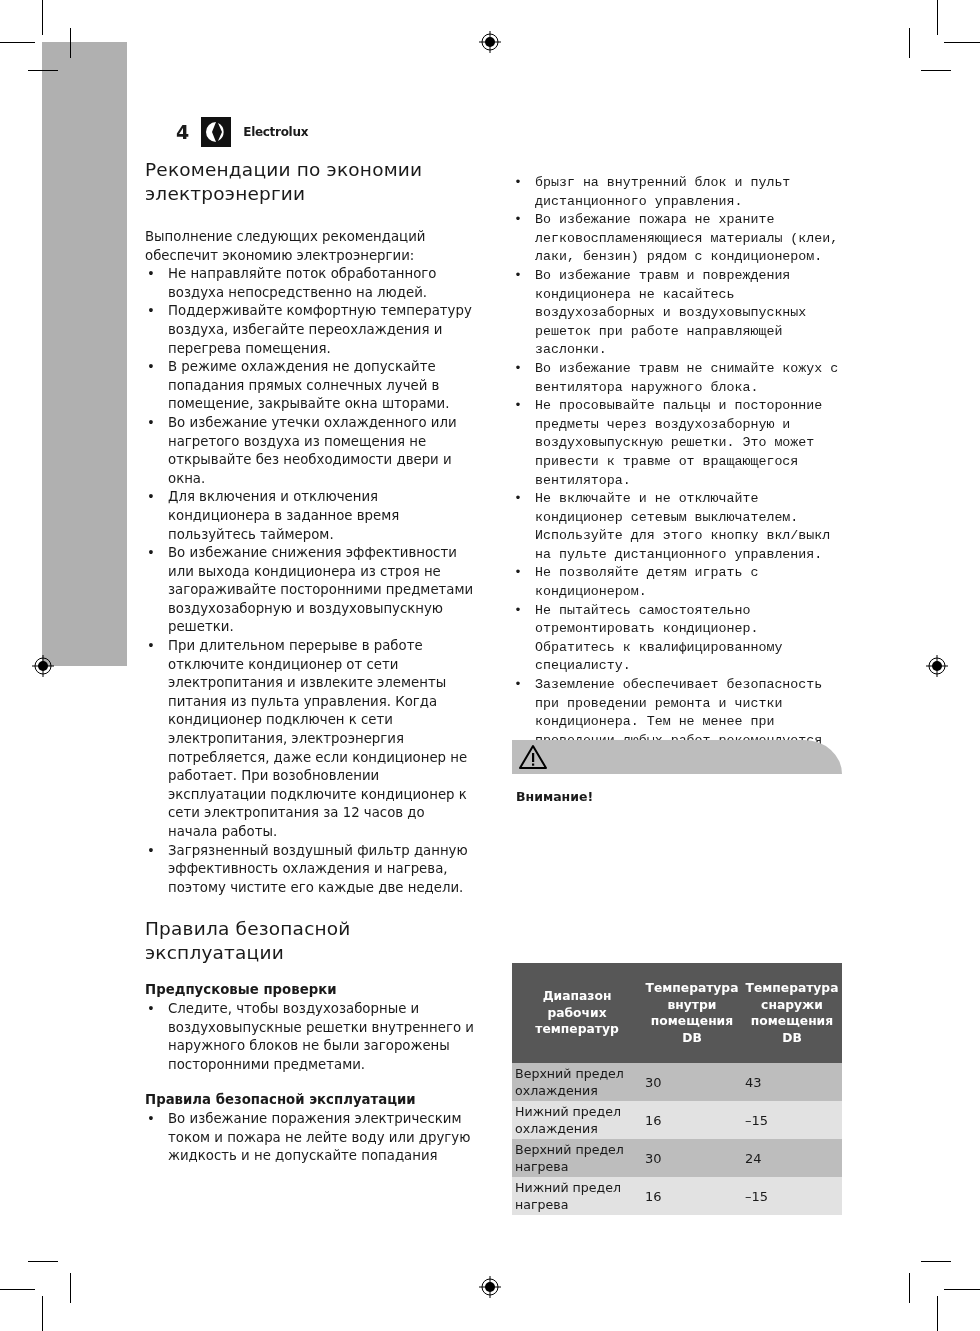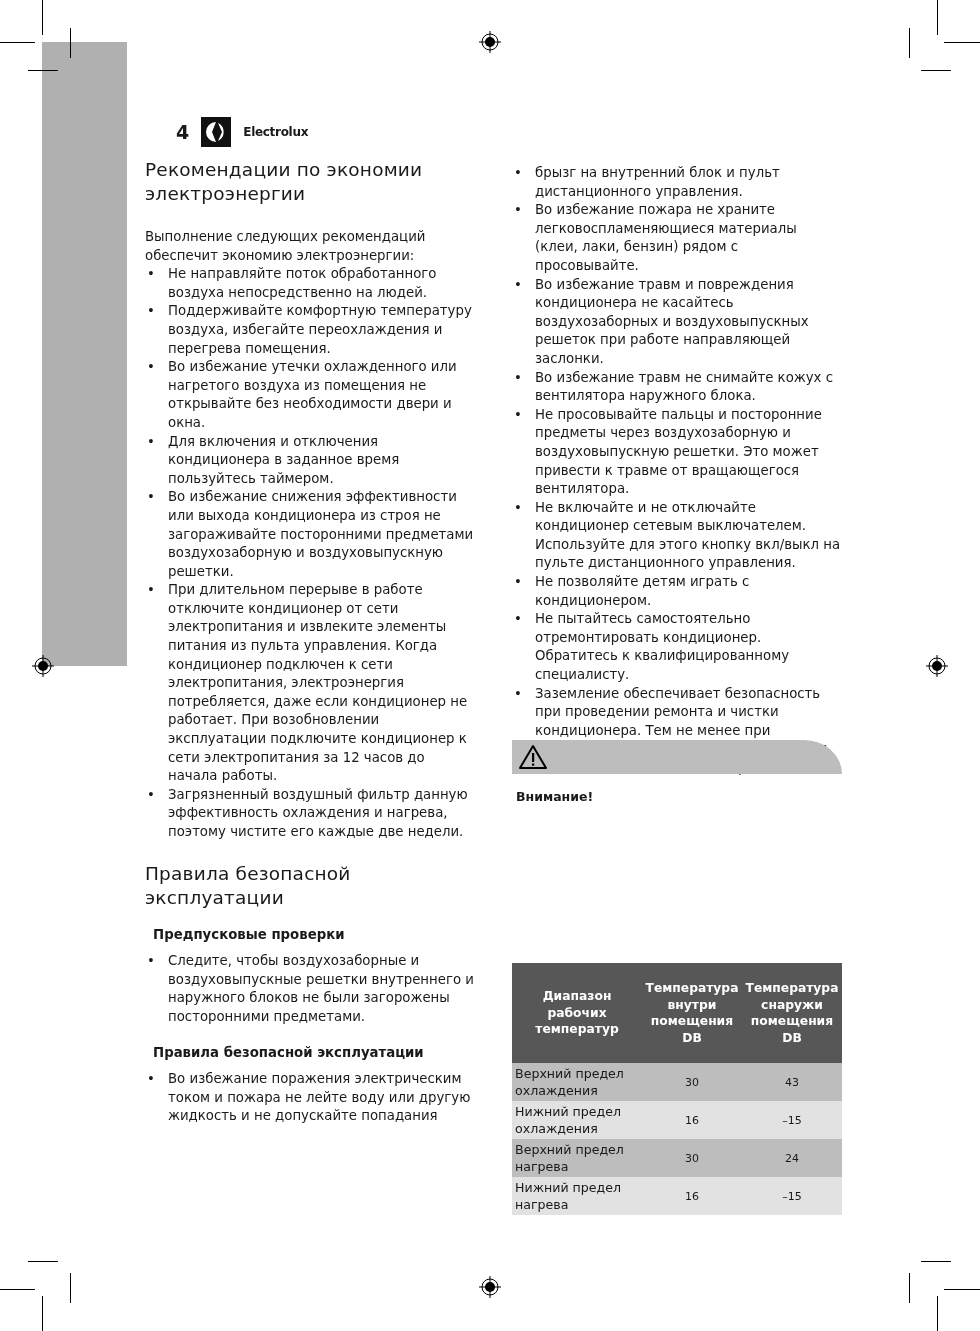--- a/index.html
+++ b/index.html
@@ -7,36 +7,36 @@
          font-family:"DejaVu Sans", sans-serif; color:#1a1a1a; }
   .sidebar { position:absolute; left:42px; top:42px; width:85px; height:624px; background:#b0b0b0; }
   .crop { position:absolute; background:#000; }
   .reg { position:absolute; width:22px; height:22px; }
   .header { position:absolute; left:176px; top:117px; display:flex; align-items:center; gap:12px; }
   .pagenum { font-family:"DejaVu Sans", sans-serif; font-weight:bold; font-size:19px; }
   .logo-box { width:30px; height:30px; background:#111; display:flex; align-items:center; justify-content:center; }
   .brand { font-family:"DejaVu Sans", sans-serif; font-weight:bold; font-size:12px; letter-spacing:-0.3px; }
   .col { position:absolute; font-size:13.3px; line-height:18.6px; }
   .col-left { left:145px; top:158px; width:332px; }
-  .col-right { left:512px; top:164px; width:330px; }
+  .col-right { left:512px; top:174px; width:330px;font-family:Liberation Mono, monospace; }
   h1 { font-weight:normal; font-size:18.5px; line-height:24px; margin:0; letter-spacing:0.2px; }
-  h2 { font-weight:bold; font-size:13.3px; margin:8px; line-height:18.6px; }
+  h2 { font-weight:bold; font-size:13.3px; margin:0; line-height:18.6px; }
   p { margin:0; }
   ul { list-style:none; margin:0; padding:0; }
   li { position:relative; padding-left:23px; }
   li::before { content:"•"; position:absolute; left:2px; top:0; }
   .warn-bar { position:absolute; left:512px; top:740px; width:330px; height:34px; background:#bdbdbd;
               border-top-right-radius:38px 34px; }
   .warn-icon { position:absolute; left:6px; top:4px; }
   .warn-body { position:absolute; left:516px; top:788px; width:310px; font-size:12.5px; line-height:18.1px; }
   .warn-title { font-weight:bold; }
   table { position:absolute; left:512px; top:963px; width:330px; border-collapse:collapse; font-size:12.6px; }
   th { background:#575757; color:#fff; font-weight:bold; font-size:12.3px; line-height:16.5px; text-align:center; padding:17px 2px; vertical-align:middle; }
   td { line-height:17px; padding:2px 3px; vertical-align:middle; }
-  td.num { text-align:center; font-size:11px; }
+  td.num { text-align:left; font-size:13px; }
   tr.dark td { background:#bdbdbd; }
   tr.light td { background:#e2e2e2; }
 </style>
 </head>
 <body>
 
 <div class="sidebar"></div>
 
 <div class="crop" style="left:42px;top:0;width:1px;height:35px"></div>
 <div class="crop" style="left:0;top:42px;width:35px;height:1px"></div>
@@ -93,20 +93,21 @@
 
 <div class="col col-left">
   <h1>
     <span>Рекомендации по экономии</span><br>
     <span>электроэнергии</span>
   </h1>
   <p style="margin-top:22px">Выполнение следующих рекомендаций обеспечит экономию электроэнергии:</p>
   <ul>
     <li>Не направляйте поток обработанного воздуха непосредственно на людей.</li>
     <li>Поддерживайте комфортную температуру воздуха, избегайте переохлаждения и перегрева помещения.</li>
+    <li>В режиме охлаждения не допускайте попадания прямых солнечных лучей в помещение, закрывайте окна шторами.</li>
     <li>Во избежание утечки охлажденного или нагретого воздуха из помещения не открывайте без необходимости двери и окна.</li>
     <li>Для включения и отключения кондиционера в заданное время пользуйтесь таймером.</li>
     <li>Во избежание снижения эффективности или выхода кондиционера из строя не загораживайте посторонними предметами воздухозаборную и воздуховыпускную решетки.</li>
     <li>При длительном перерыве в работе отключите кондиционер от сети электропитания и извлеките элементы питания из пульта управления. Когда кондиционер подключен к сети электропитания, электроэнергия потребляется, даже если кондиционер не работает. При возобновлении эксплуатации подключите кондиционер к сети электропитания за 12 часов до начала работы.</li>
     <li>Загрязненный воздушный фильтр данную эффективность охлаждения и нагрева, поэтому чистите его каждые две недели.</li>
   </ul>
 
   <h1 style="margin-top:20px">Правила безопасной эксплуатации</h1>
   <h2 style="margin-top:16px">Предпусковые проверки</h2>
   <ul>
@@ -114,21 +115,21 @@
   </ul>
   <h2 style="margin-top:17px">Правила безопасной эксплуатации</h2>
   <ul style="height:56px;overflow:hidden">
     <li>Во избежание поражения электрическим током и пожара не лейте воду или другую жидкость и не допускайте попадания брызг на внутренний блок и пульт дистанционного управления.</li>
   </ul>
 </div>
 
 <div class="col col-right">
   <ul>
     <li class="cont" style="padding-left:23px">брызг на внутренний блок и пульт дистанционного управления.</li>
-    <li>Во избежание пожара не храните легковоспламеняющиеся материалы (клеи, лаки, бензин) рядом с просовывайте.</li>
+    <li>Во избежание пожара не храните легковоспламеняющиеся материалы (клеи, лаки, бензин) рядом с кондиционером.</li>
     <li>Во избежание травм и повреждения кондиционера не касайтесь воздухозаборных и воздуховыпускных решеток при работе направляющей заслонки.</li>
     <li>Во избежание травм не снимайте кожух с вентилятора наружного блока.</li>
     <li>Не просовывайте пальцы и посторонние предметы через воздухозаборную и воздуховыпускную решетки. Это может привести к травме от вращающегося вентилятора.</li>
     <li>Не включайте и не отключайте кондиционер сетевым выключателем. Используйте для этого кнопку вкл/выкл на пульте дистанционного управления.</li>
     <li>Не позволяйте детям играть с кондиционером.</li>
     <li>Не пытайтесь самостоятельно отремонтировать кондиционер. Обратитесь к квалифицированному специалисту.</li>
     <li>Заземление обеспечивает безопасность при проведении ремонта и чистки кондиционера. Тем не менее при проведении любых работ рекомендуется отключать его от сети электропитания.</li>
   </ul>
 </div>
 

